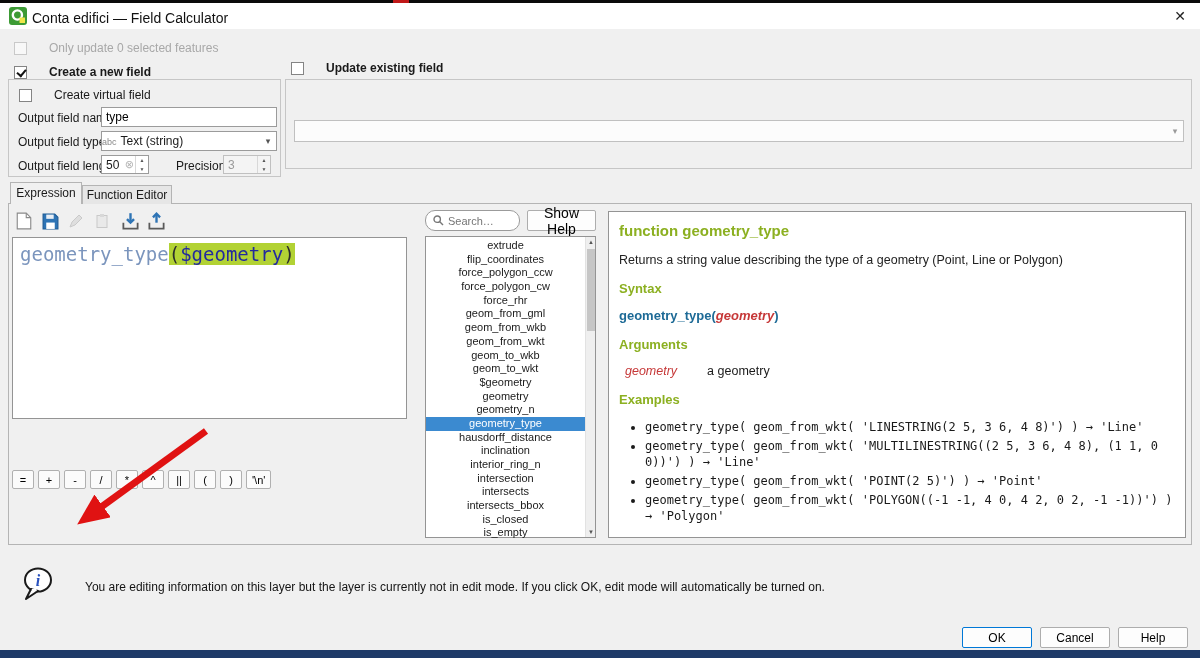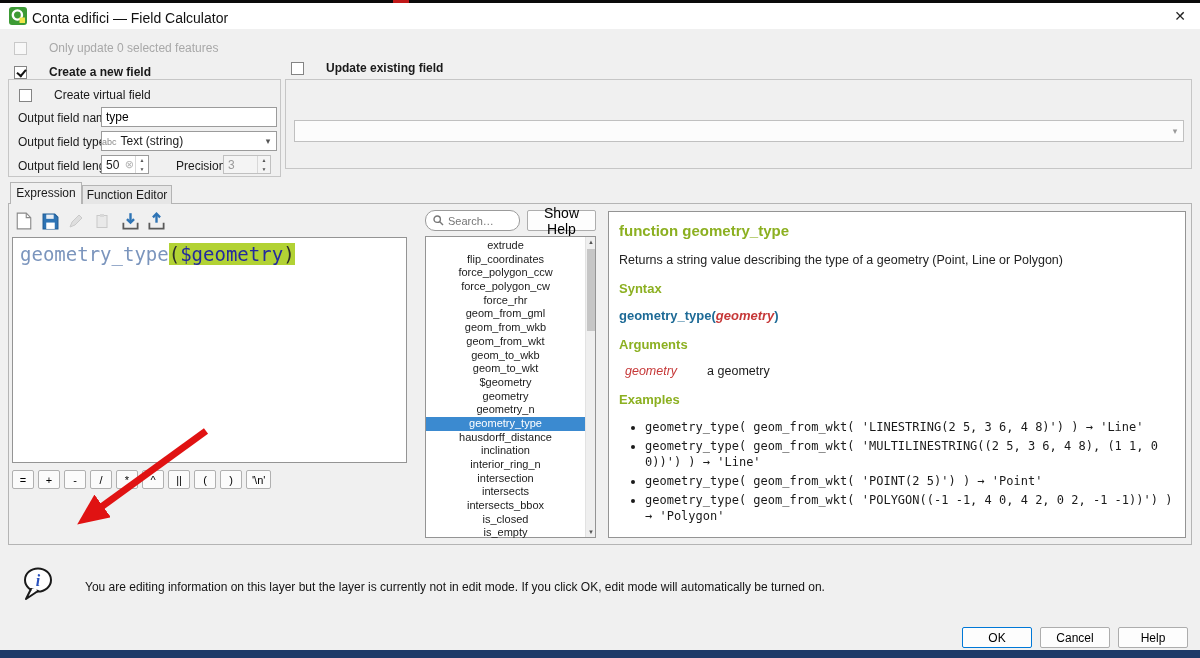--- a/index.html
+++ b/index.html
@@ -55,21 +55,21 @@
   
   .tab { text-align:center; border:1px solid #b4b4b4; border-bottom:none; }
   .tab-active { left:10px; top:182px; width:72px; height:22px; line-height:21px; background:#f0f0f0; z-index:3; }
   .tab-inactive { left:82px; top:185px; width:90px; height:19px; line-height:18px; background:#e6e6e6; z-index:2; }
   .tab-panel { left:8px; top:203px; width:1184px; height:342px; border:1px solid #b4b4b4; background:#f0f0f0; z-index:1; }
 
   
   .tool-btn { width:24px; height:24px; display:flex; align-items:center; justify-content:center; background:transparent; }
 
   
-  .expr-box { left:12px; top:237px; width:395px; height:226px; background:#fff; border:1px solid #949494;
+  .expr-box { left:12px; top:237px; width:395px; height:182px; background:#fff; border:1px solid #949494;
               padding:5px 7px; font-family:"DejaVu Sans Mono",monospace; font-size:19px; z-index:2; }
   .expr-fn { color:#7b95bd; }
   .expr-hl { background:#b2d234; color:#2c2c2c; }
   .expr-var { background:#b2d234; color:#232a9e; }
 
   .ops { left:12px; top:470px; display:flex; gap:4px; z-index:2; }
   .op-btn { min-width:22px; height:19px; padding:0 5px; border:1px solid #b0b0b0; background:#fbfbfb;
             border-radius:2px; font-size:11px; display:flex; align-items:center; justify-content:center; }
 
   .feature-label { left:14px; top:501px; }

